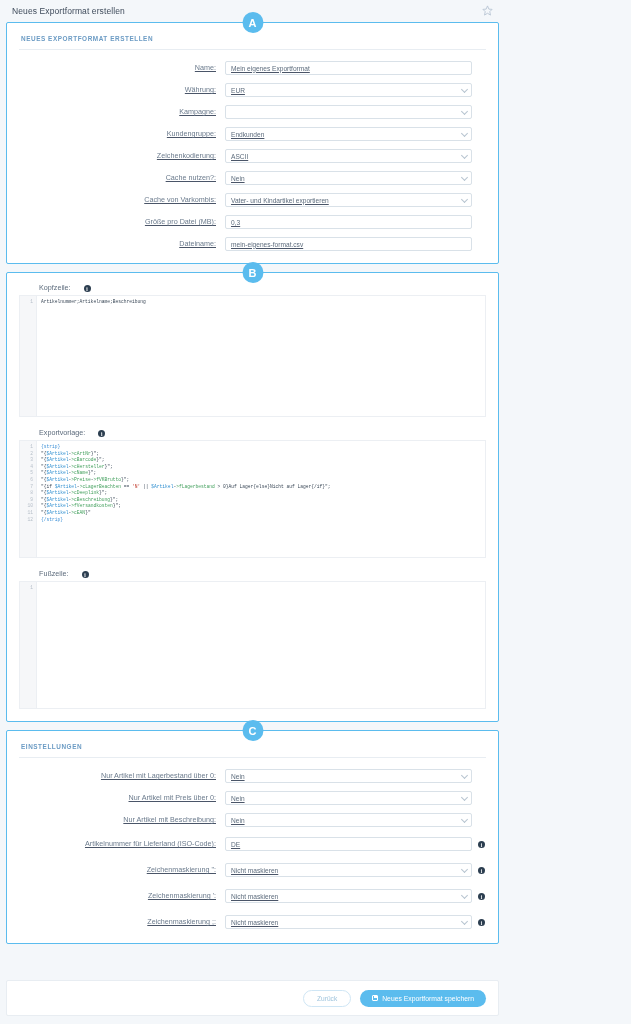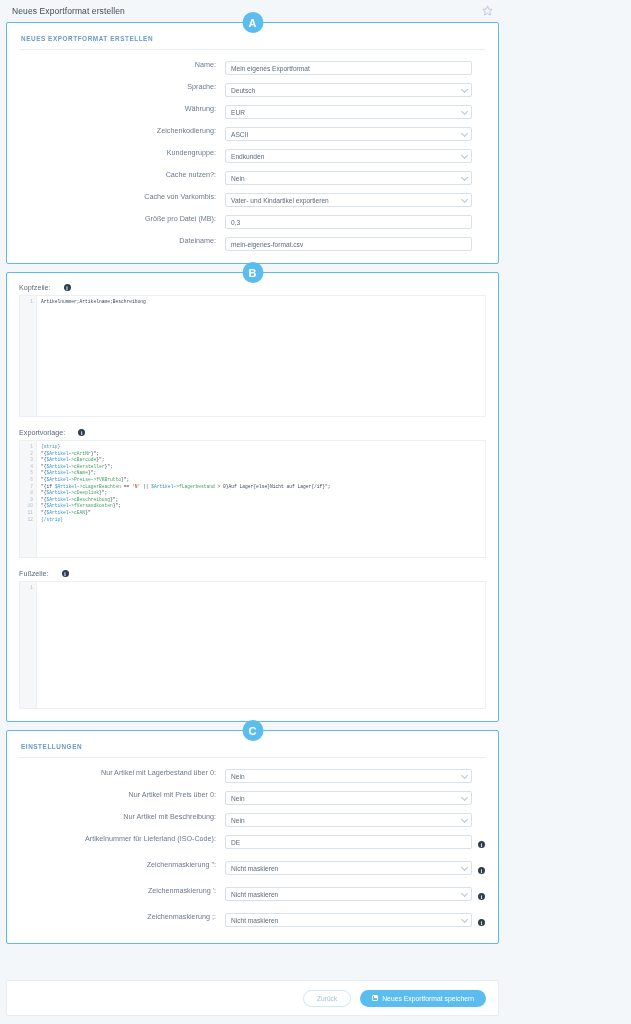--- a/index.html
+++ b/index.html
@@ -46,22 +46,23 @@
   }
   .panel-inner { padding: 10px 12px 12px 12px; }
   .section-title {
     font-size: 6.4px; letter-spacing: .55px; color: #6b9bc4;
     font-weight: bold; padding: 2px 0 7px 2px;
   }
   .divider { height: 1px; background: #e8edf2; margin-bottom: 11px; }
 
   
   .frow {
-    display: flex; align-items: flex-start;
+    display: flex; align-items: center;
     margin-bottom: 8px;
+    text-decoration: underline;
   }
   .frow:last-child { margin-bottom: 0; }
   .flabel {
     width: 206px; text-align: right; padding-right: 9px;
     font-size: 7.2px; color: #6a7a8c; line-height: 1.1;
   }
   .fctl { flex: 1; position: relative; }
   .finput, .fselect {
     width: 100%; height: 14px;
     border: 1px solid #d9e1e8; border-radius: 2px;
@@ -84,21 +85,21 @@
     font-size: 5.2px; font-weight: bold;
     display: inline-flex; align-items: center; justify-content: center;
     vertical-align: middle;
     font-family: "Liberation Serif", serif;
   }
   .row-info { width: 14px; text-align: center; padding-left: 5px; }
 
   
   .editor-label {
     font-size: 7.2px; color: #5c6b7c; margin-bottom: 3px;
-    display: flex; align-items: center; gap: 13px;
+    display: flex; align-items: flex-end; gap: 13px; margin-left: 20px;
   }
   .editor {
     border: 1px solid #eceff3;
     background: #fff;
     display: flex;
     font-family: "Liberation Mono", monospace;
     overflow: hidden;
   }
   .gutter {
     width: 17px; background: #f6f7f9;
@@ -177,54 +178,54 @@
           <div class="frow">
             <div class="flabel">Name:</div>
             <div class="fctl">
               <div class="finput">
                 <span>Mein eigenes Exportformat</span>
               </div>
             </div>
             <div class="row-info"></div>
           </div>
           <div class="frow">
-            <div class="flabel">Sprache:</div>
-            <div class="fctl">
-              <div class="fselect">
-                <span>Deutsch</span>
-              </div>
-              <span class="caret"></span>
-            </div>
-            <div class="row-info"></div>
-          </div>
-          <div class="frow">
             <div class="flabel">Währung:</div>
             <div class="fctl">
               <div class="fselect">
                 <span>EUR</span>
               </div>
               <span class="caret"></span>
             </div>
             <div class="row-info"></div>
           </div>
           <div class="frow">
+            <div class="flabel">Kampagne:</div>
+            <div class="fctl">
+              <div class="fselect">
+                <span></span>
+              </div>
+              <span class="caret"></span>
+            </div>
+            <div class="row-info"></div>
+          </div>
+          <div class="frow">
+            <div class="flabel">Kundengruppe:</div>
+            <div class="fctl">
+              <div class="fselect">
+                <span>Endkunden</span>
+              </div>
+              <span class="caret"></span>
+            </div>
+            <div class="row-info"></div>
+          </div>
+          <div class="frow">
             <div class="flabel">Zeichenkodierung:</div>
             <div class="fctl">
               <div class="fselect">
                 <span>ASCII</span>
-              </div>
-              <span class="caret"></span>
-            </div>
-            <div class="row-info"></div>
-          </div>
-          <div class="frow">
-            <div class="flabel">Kundengruppe:</div>
-            <div class="fctl">
-              <div class="fselect">
-                <span>Endkunden</span>
               </div>
               <span class="caret"></span>
             </div>
             <div class="row-info"></div>
           </div>
           <div class="frow">
             <div class="flabel">Cache nutzen?:</div>
             <div class="fctl">
               <div class="fselect">
                 <span>Nein</span>

